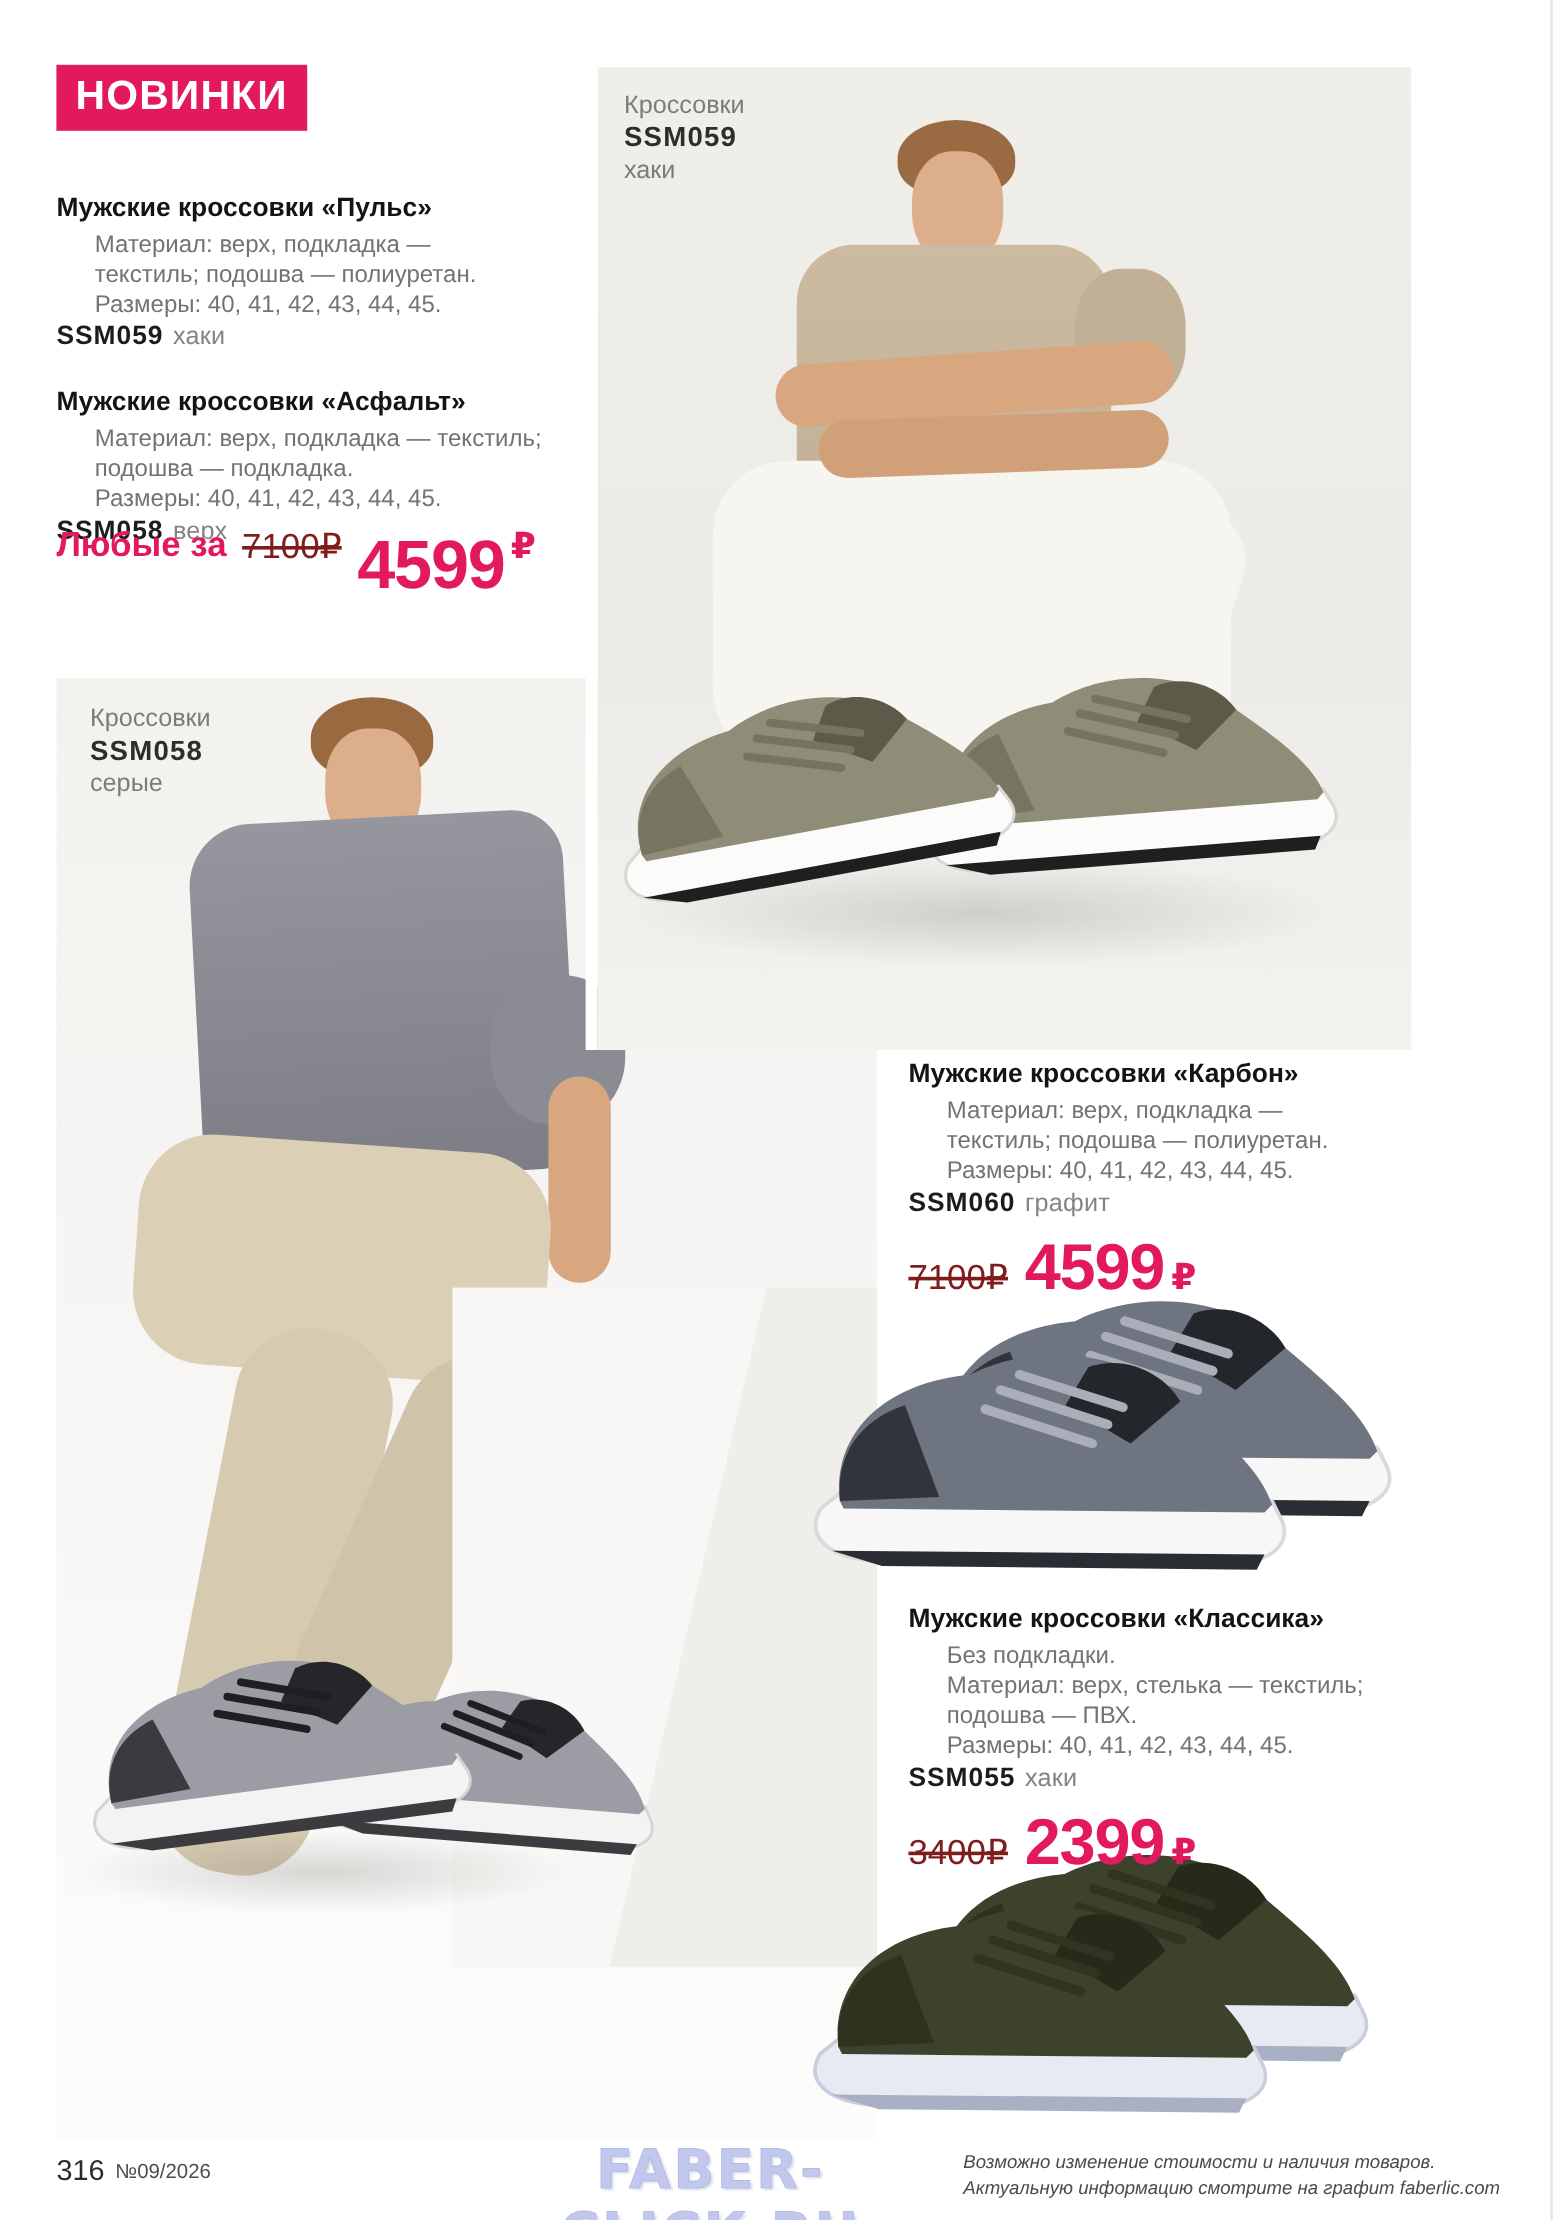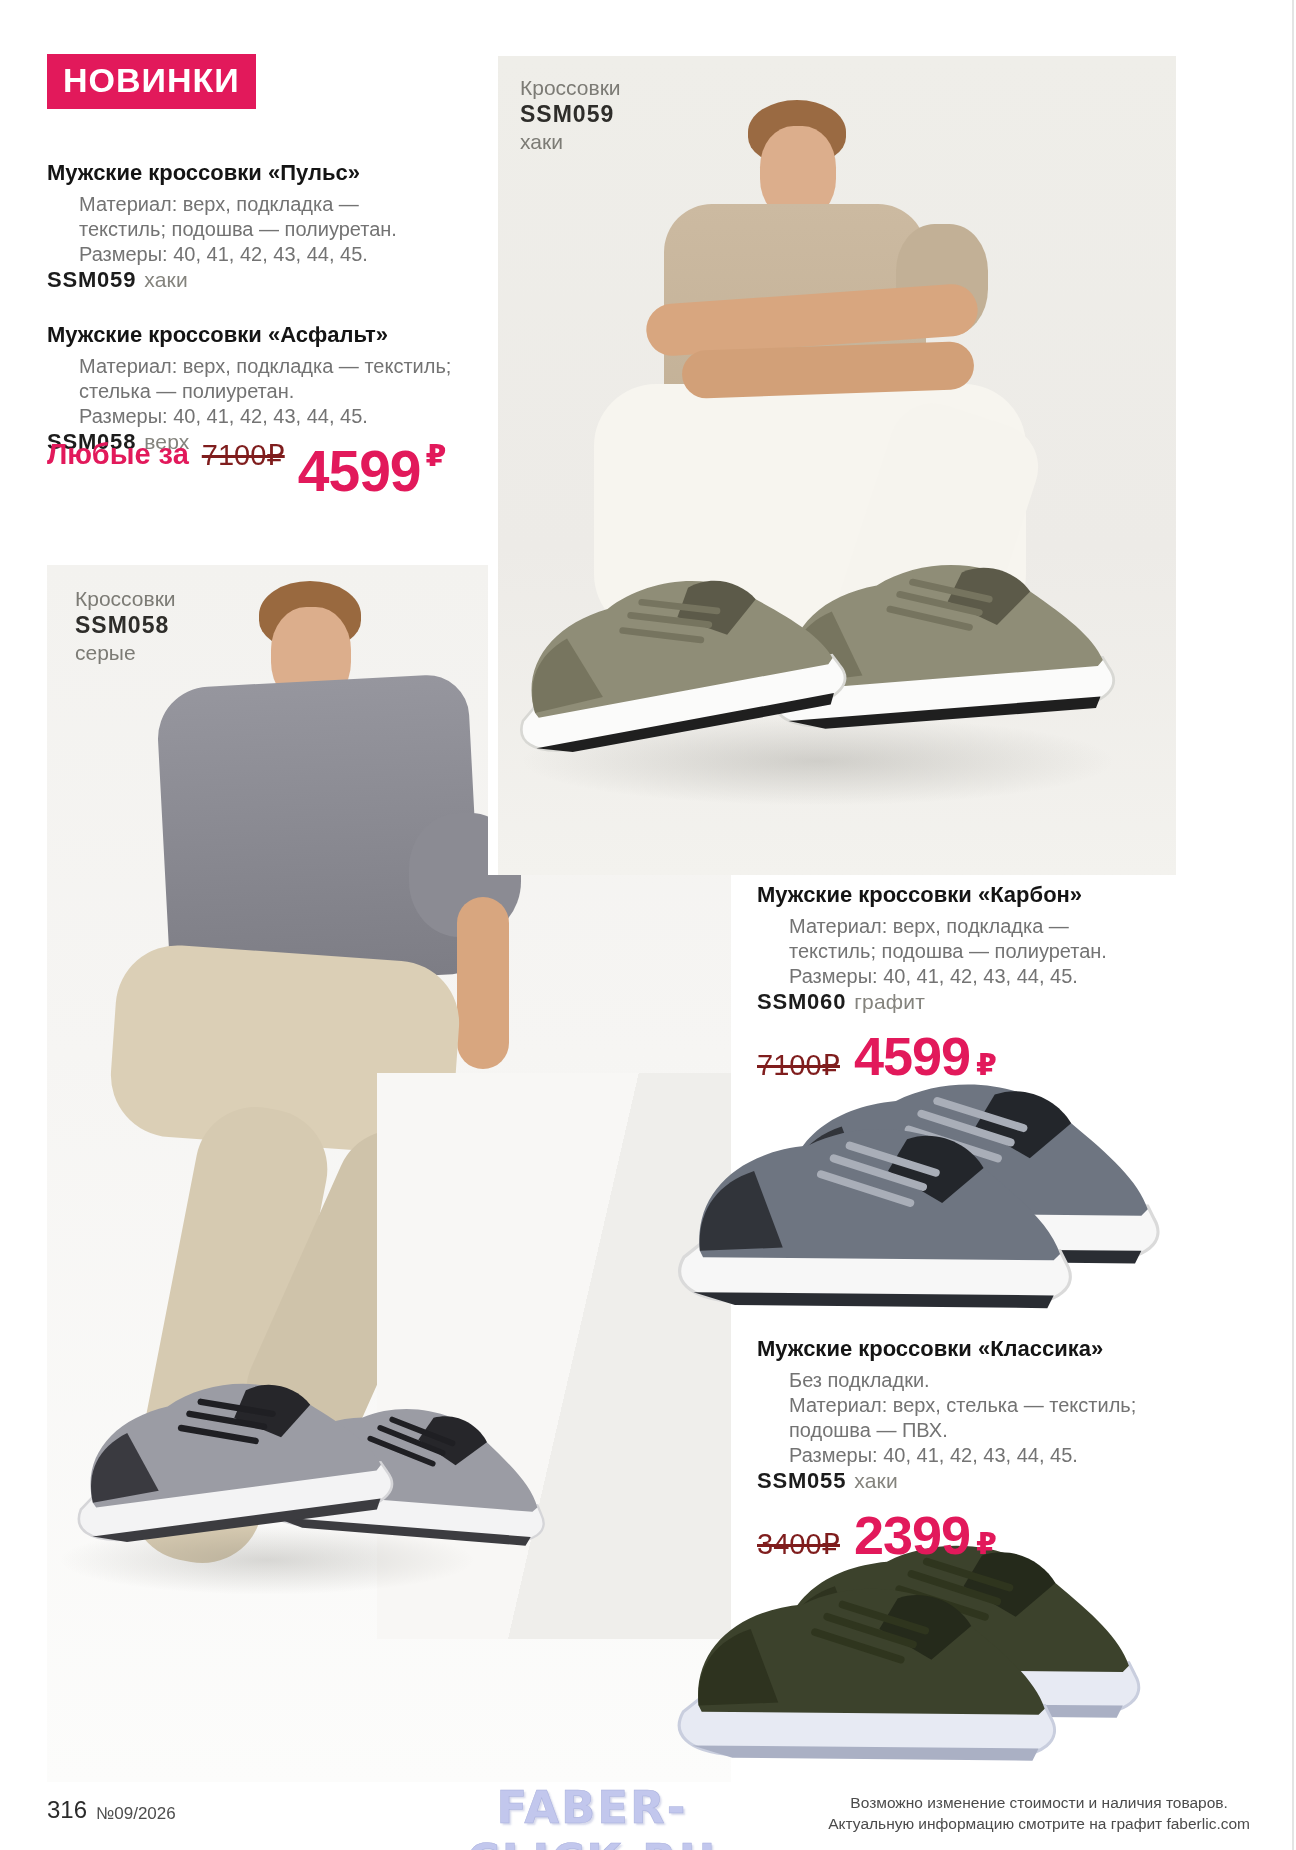--- a/index.html
+++ b/index.html
@@ -37,25 +37,25 @@
   .classic{left:757px;top:1336px;width:445px;}
   
   .pricerow{display:flex;align-items:baseline;gap:14px;margin-top:10px;}
   .combo{position:absolute;left:47px;top:438px;z-index:5;display:flex;align-items:flex-start;gap:13px;}
   .offer-label{font-size:29px;font-weight:bold;color:#e2195b;}
   .old{font-size:29px;font-weight:normal;color:#7f1d1d;text-decoration:line-through;text-decoration-thickness:3px;}
   .new{font-size:57px;font-weight:bold;color:#e2195b;letter-spacing:-1px;}
   .cur{font-size:30px;font-weight:bold;color:#e2195b;margin-left:-8px;}
   .carbon .new,.classic .new{font-size:54px;}
   
-  .footer-left{position:absolute;left:47px;top:1796px;z-index:7;display:flex;align-items:flex-end;gap:9px;}
+  .footer-left{position:absolute;left:47px;top:1796px;z-index:7;display:flex;align-items:center;gap:9px;}
   .pageno{font-size:24px;color:#2b2b2b;}
   .issue{font-size:17px;color:#4d4d4d;}
-  .footer-note{position:absolute;right:46px;top:1792px;z-index:7;text-align:center;
-    font-size:15.5px;line-height:21px;color:#4b4b4b;}
+  .footer-note{position:absolute;right:46px;top:1792px;z-index:7;text-align:left;
+    font-size:15.5px;line-height:21px;color:#4b4b4b;font-style:italic;}
   .watermark{position:absolute;left:372px;top:1781px;width:440px;z-index:6;text-align:center;
     font-family:"DejaVu Sans",sans-serif;font-size:45px;font-weight:800;letter-spacing:2px;
     color:#b8beea;opacity:.85;-webkit-text-stroke:.5px #99a1d6;
     text-shadow:2px 2px 2px rgba(120,130,190,.35);}
   .edge-line{position:absolute;right:2px;top:0;width:2px;height:100%;background:#e4e4e4;z-index:8;}
   
   .shoes{position:absolute;}
   .shoes-graphite{left:668px;top:1040px;width:510px;height:310px;z-index:2;
     --upper:#6e7581;--collar:#23262b;--toe:#31343a;--sole:#f7f7f7;--soleedge:#dadada;--outsole:#2a2d33;--lace:#a9aeb8;}
   .shoes-khaki{left:668px;top:1502px;width:490px;height:300px;z-index:2;
@@ -134,21 +134,21 @@
     <h2 class="title">Мужские кроссовки «Пульс»</h2>
     <div class="line">Материал: верх, подкладка —</div>
     <div class="line">текстиль; подошва — полиуретан.</div>
     <div class="line">Размеры: 40, 41, 42, 43, 44, 45.</div>
     <div class="codeline"><span>SSM059</span><span class="colr">хаки</span></div>
   </section>
 
   <section class="prod p2">
     <h2 class="title">Мужские кроссовки «Асфальт»</h2>
     <div class="line">Материал: верх, подкладка — текстиль;</div>
-    <div class="line">стелька — полиуретан.</div>
+    <div class="line">подошва — подкладка.</div>
     <div class="line">Размеры: 40, 41, 42, 43, 44, 45.</div>
     <div class="codeline"><span>SSM058</span><span class="colr">верх</span></div>
   </section>
 
   <div class="combo">
     <span class="offer-label">Любые за</span>
     <s class="old">7100₽</s>
     <span class="new">4599</span>
     <span class="cur">₽</span>
   </div>

